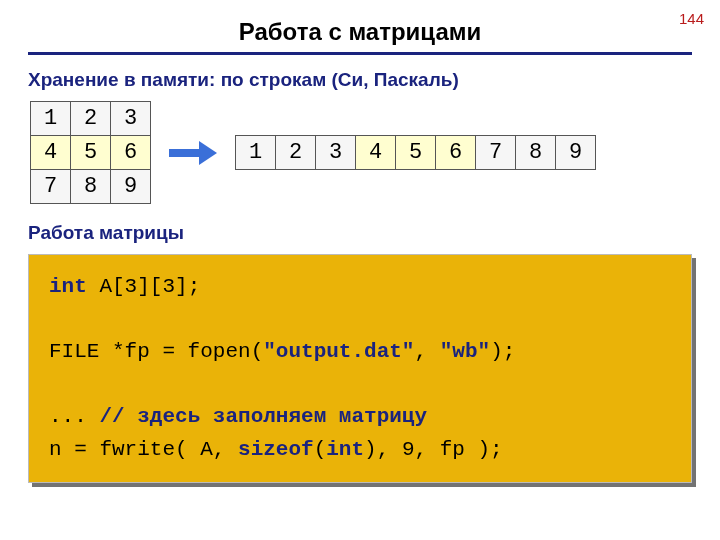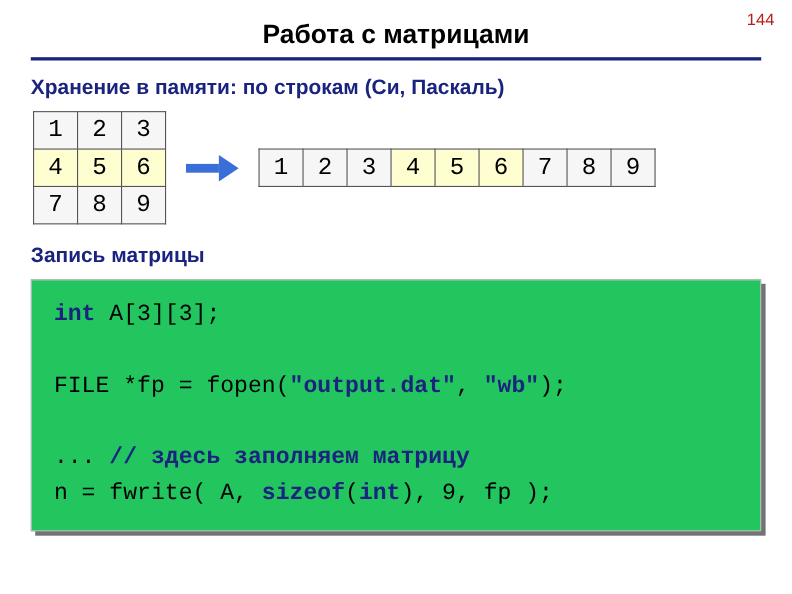--- a/index.html
+++ b/index.html
@@ -65,21 +65,21 @@
     font-size: 22px;
     background: #f6f6f6;
   }
   .linear td.hl { background: #fffed0; }
   .arrow {
     display: inline-block;
   }
   .arrow svg { display: block; }
   .codeblock {
     margin-top: 8px;
-    background: #22c55e;
+    background: #eab308;
     border: 1px solid #bbb;
     box-shadow: 4px 4px 0 rgba(0,0,0,0.55);
     padding: 16px 20px;
     font-family: "Courier New", monospace;
     font-size: 21px;
     line-height: 1.55;
     white-space: pre;
   }
   .codeblock .kw { color: #1a237e; font-weight: bold; }
   .codeblock .str { color: #1a237e; font-weight: bold; }
@@ -132,20 +132,20 @@
       <td class="hl">5</td>
       <td class="hl">6</td>
       <td>7</td>
       <td>8</td>
       <td>9</td>
     </tr>
   </tbody>
     </table>
 </div>
 
-<div class="subhead">Запись матрицы</div>
+<div class="subhead">Работа матрицы</div>
 
 <div class="codeblock"><span class="kw">int</span><span> A[3][3];</span>
 
 <span>FILE *fp = fopen(</span><span class="str">"output.dat"</span><span>, </span><span class="str">"wb"</span><span>);</span>
 
 <span>... </span><span class="cmt">// здесь заполняем матрицу</span>
 <span>n = fwrite( A, </span><span class="kw">sizeof</span><span>(</span><span class="kw">int</span><span>), 9, fp );</span></div>
 
 </body></html>

